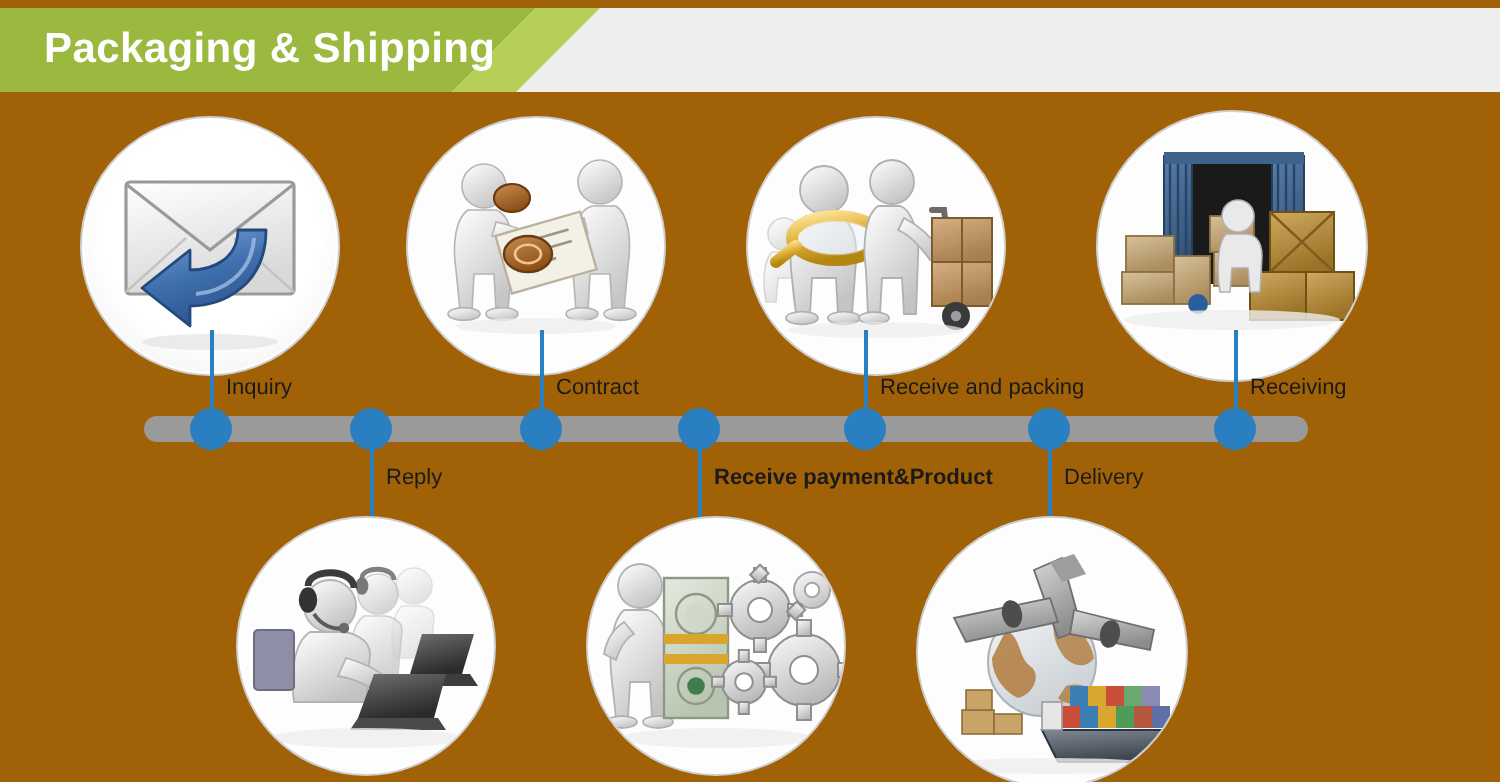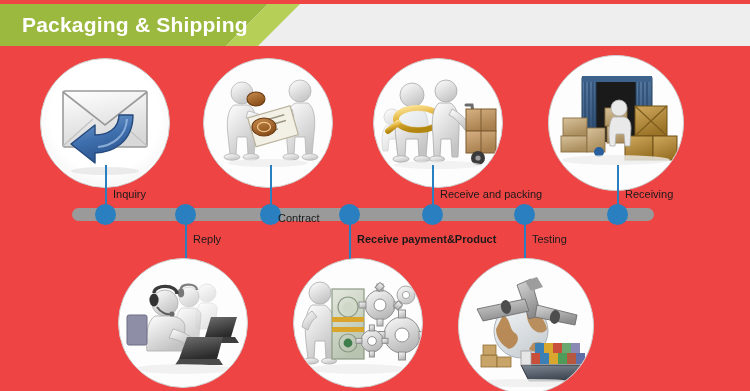--- a/index.html
+++ b/index.html
@@ -7,21 +7,21 @@
     padding: 0;
     background: #ffffff;
   }
   body {
     font-family: "Liberation Sans", sans-serif;
   }
   #page {
     position: relative;
     width: 750px;
     height: 391px;
-    background: #ef4444;
+    background: #a16207;
     overflow: hidden;
   }
 
   
   #banner {
     position: absolute;
     left: 0;
     top: 4px;
     width: 750px;
     height: 42px;
@@ -293,33 +293,33 @@
     <div class="stem up" style="left:105px;"></div>
     <div class="node" style="left:105px;"></div>
     <div class="tl-label up" style="left:113px;">Inquiry</div>
 
     <div class="stem down" style="left:185px;"></div>
     <div class="node" style="left:185px;"></div>
     <div class="tl-label down" style="left:193px;text-align:right;">Reply</div>
 
     <div class="stem up" style="left:270px;"></div>
     <div class="node" style="left:270px;"></div>
-    <div class="tl-label up" style="left:278px;margin-top:24px;">Contract</div>
+    <div class="tl-label up" style="left:278px;">Contract</div>
 
     <div class="stem down" style="left:349px;"></div>
     <div class="node" style="left:349px;"></div>
     <div class="tl-label down" style="left:357px;font-weight:bold;">Receive payment&amp;Product</div>
 
     <div class="stem up" style="left:432px;"></div>
     <div class="node" style="left:432px;"></div>
     <div class="tl-label up" style="left:440px;">Receive and packing</div>
 
     <div class="stem down" style="left:524px;"></div>
     <div class="node" style="left:524px;"></div>
-    <div class="tl-label down" style="left:532px;">Testing</div>
+    <div class="tl-label down" style="left:532px;">Delivery</div>
 
     <div class="stem up" style="left:617px;"></div>
     <div class="node" style="left:617px;"></div>
     <div class="tl-label up" style="left:625px;">Receiving</div>
   </div>
 
   <div class="circle" style="left:118px;top:258px;width:130px;height:130px;">
     <svg width="128" height="128" viewBox="0 0 128 128">
       <defs>
         <linearGradient id="fig3" x1="0" y1="0" x2="0.6" y2="1">

